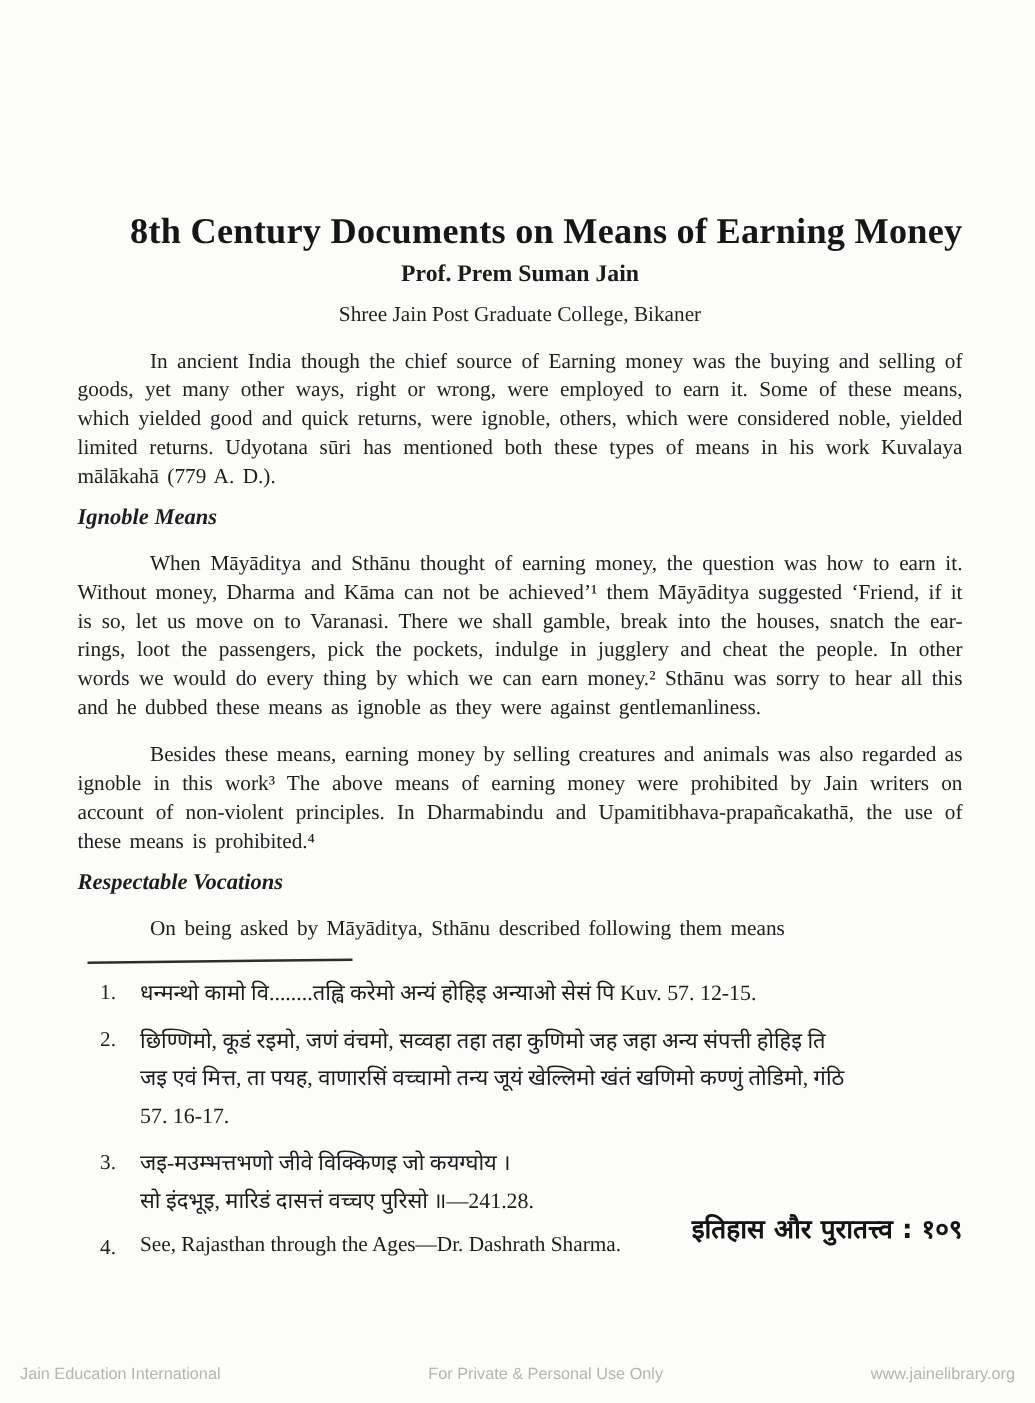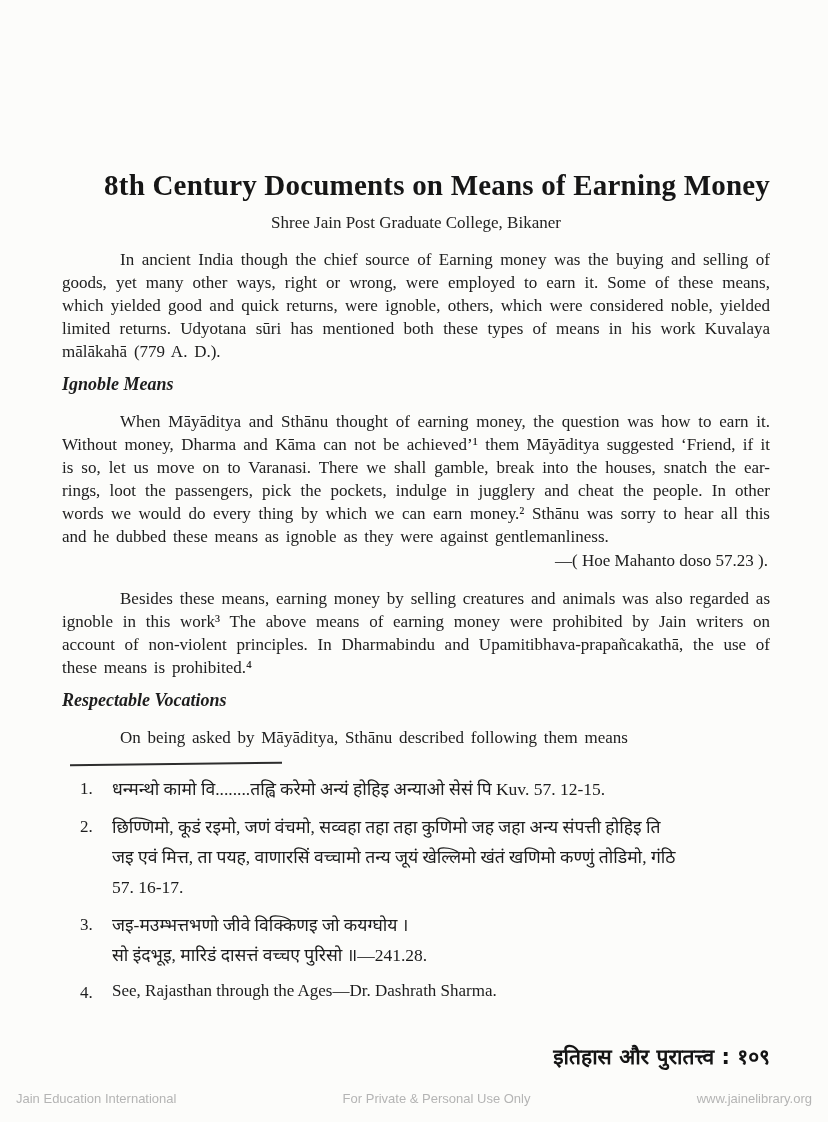--- a/index.html
+++ b/index.html
@@ -93,21 +93,21 @@
     font-family: "Liberation Serif", "DejaVu Sans", serif;
     font-size: 17.5px;
     line-height: 30px;
     color: #1c1c1c;
   }
   .fn-line { display: block; }
   .fn-text.latin { font-size: 17px; line-height: 26px; }
   .page-marker {
     position: absolute;
     right: 58px;
-    top: 1042px;
+    top: 968px;
     font-family: "DejaVu Sans", sans-serif;
     font-weight: 700;
     font-size: 21px;
     color: #141414;
   }
   .footer {
     position: absolute;
     left: 0;
     right: 0;
     bottom: 16px;
@@ -120,27 +120,27 @@
     color: #b4b4b4;
   }
 </style>
 </head>
 <body>
 
 <div class="page">
   <div class="content">
 
     <h1 class="title">8th Century Documents on Means of Earning Money</h1>
+    <div class="author">Prof. Prem Suman Jain</div>
     <div class="affiliation">Shree Jain Post Graduate College, Bikaner</div>
 
     <p class="para indent">In ancient India though the chief source of Earning money was the buying and selling of goods, yet many other ways, right or wrong, were employed to earn it. Some of these means, which yielded good and quick returns, were ignoble, others, which were considered noble, yielded limited returns. Udyotana sūri has mentioned both these types of means in his work Kuvalaya mālākahā (779 A. D.).</p>
 
     <h2 class="section">Ignoble Means</h2>
     <p class="para indent">When Māyāditya and Sthānu thought of earning money, the question was how to earn it. Without money, Dharma and Kāma can not be achieved’¹ them Māyāditya suggested ‘Friend, if it is so, let us move on to Varanasi. There we shall gamble, break into the houses, snatch the ear-rings, loot the passengers, pick the pockets, indulge in jugglery and cheat the people. In other words we would do every thing by which we can earn money.² Sthānu was sorry to hear all this and he dubbed these means as ignoble as they were against gentlemanliness.</p>
-    <div class="attribution">—( Hoe Mahanto doso 57.23 ).</div>
 
     <p class="para indent">Besides these means, earning money by selling creatures and animals was also regarded as ignoble in this work³ The above means of earning money were prohibited by Jain writers on account of non-violent principles. In Dharmabindu and Upamitibhava-prapañcakathā, the use of these means is prohibited.⁴</p>
 
     <h2 class="section">Respectable Vocations</h2>
     <p class="para indent">On being asked by Māyāditya, Sthānu described following them means</p>
 
     <hr class="fn-rule">
 
     <div class="footnotes">
 

